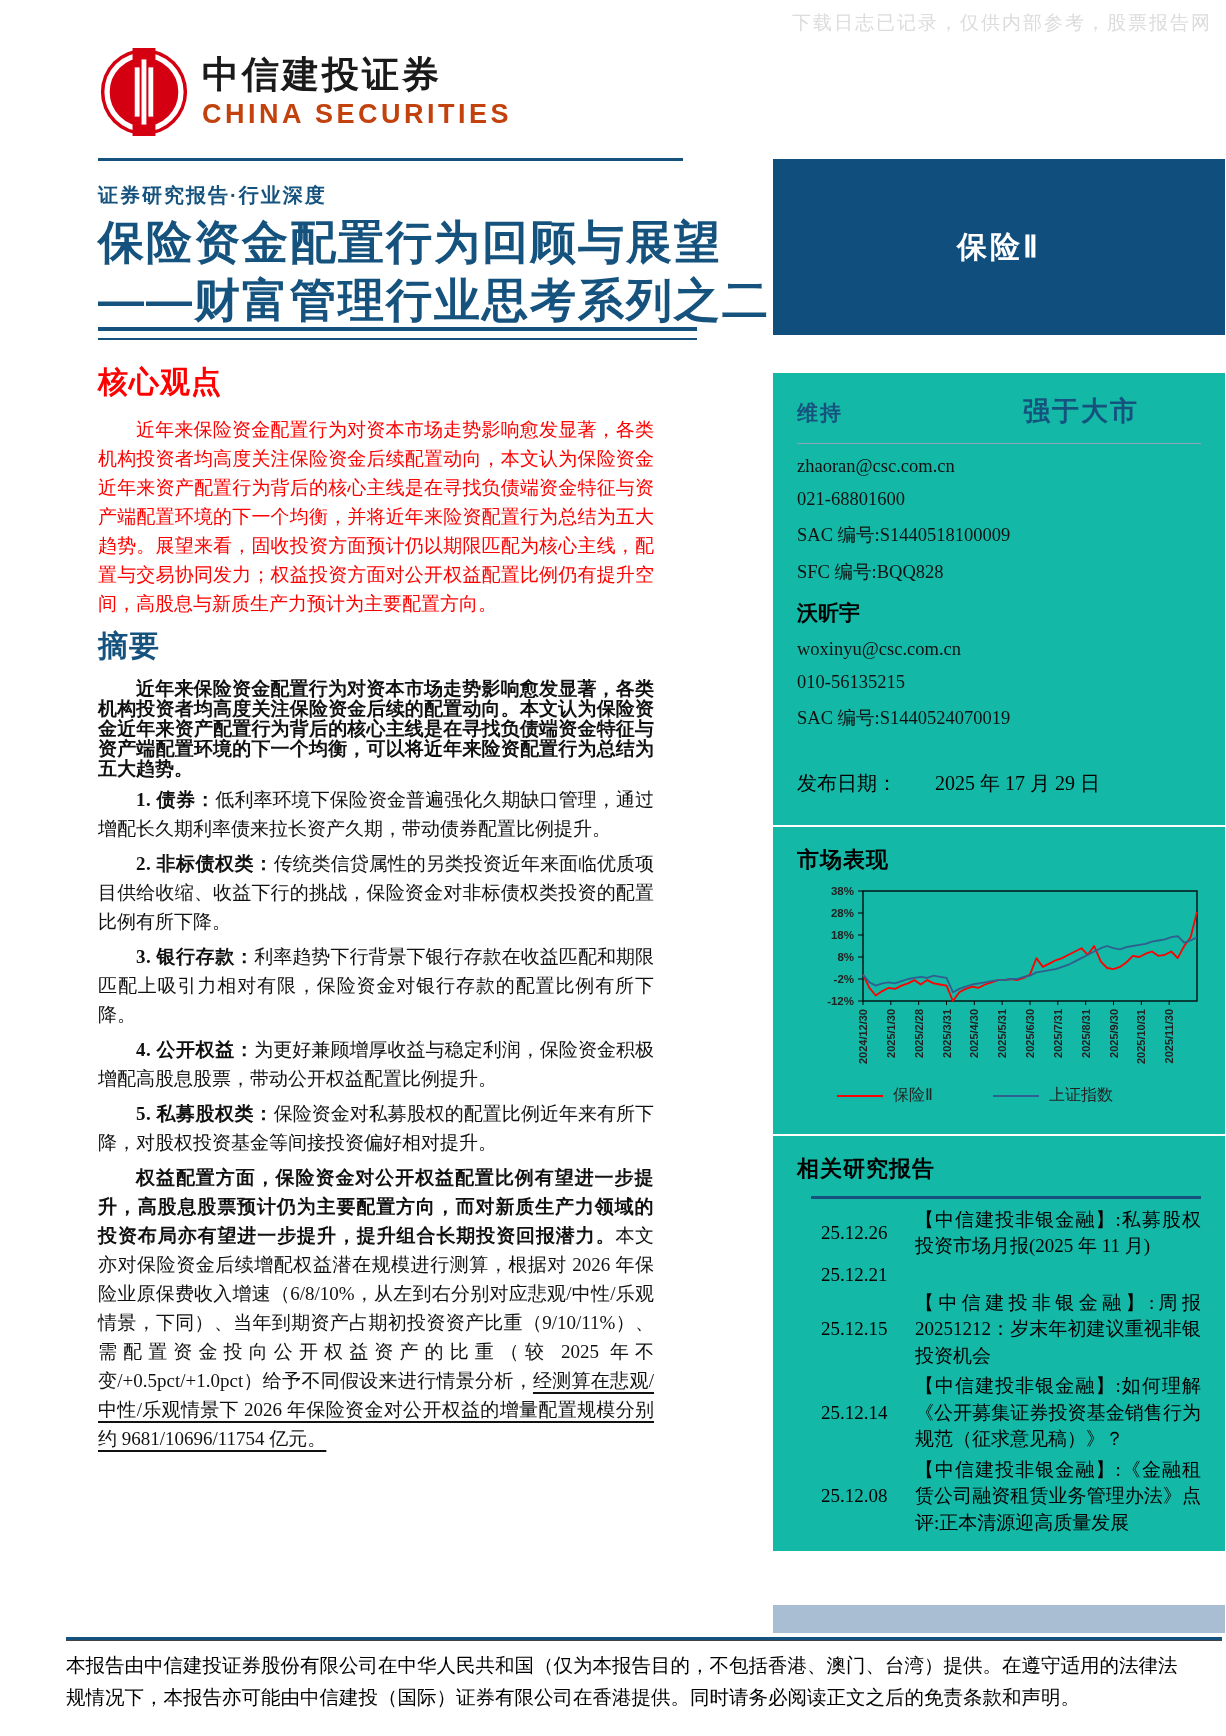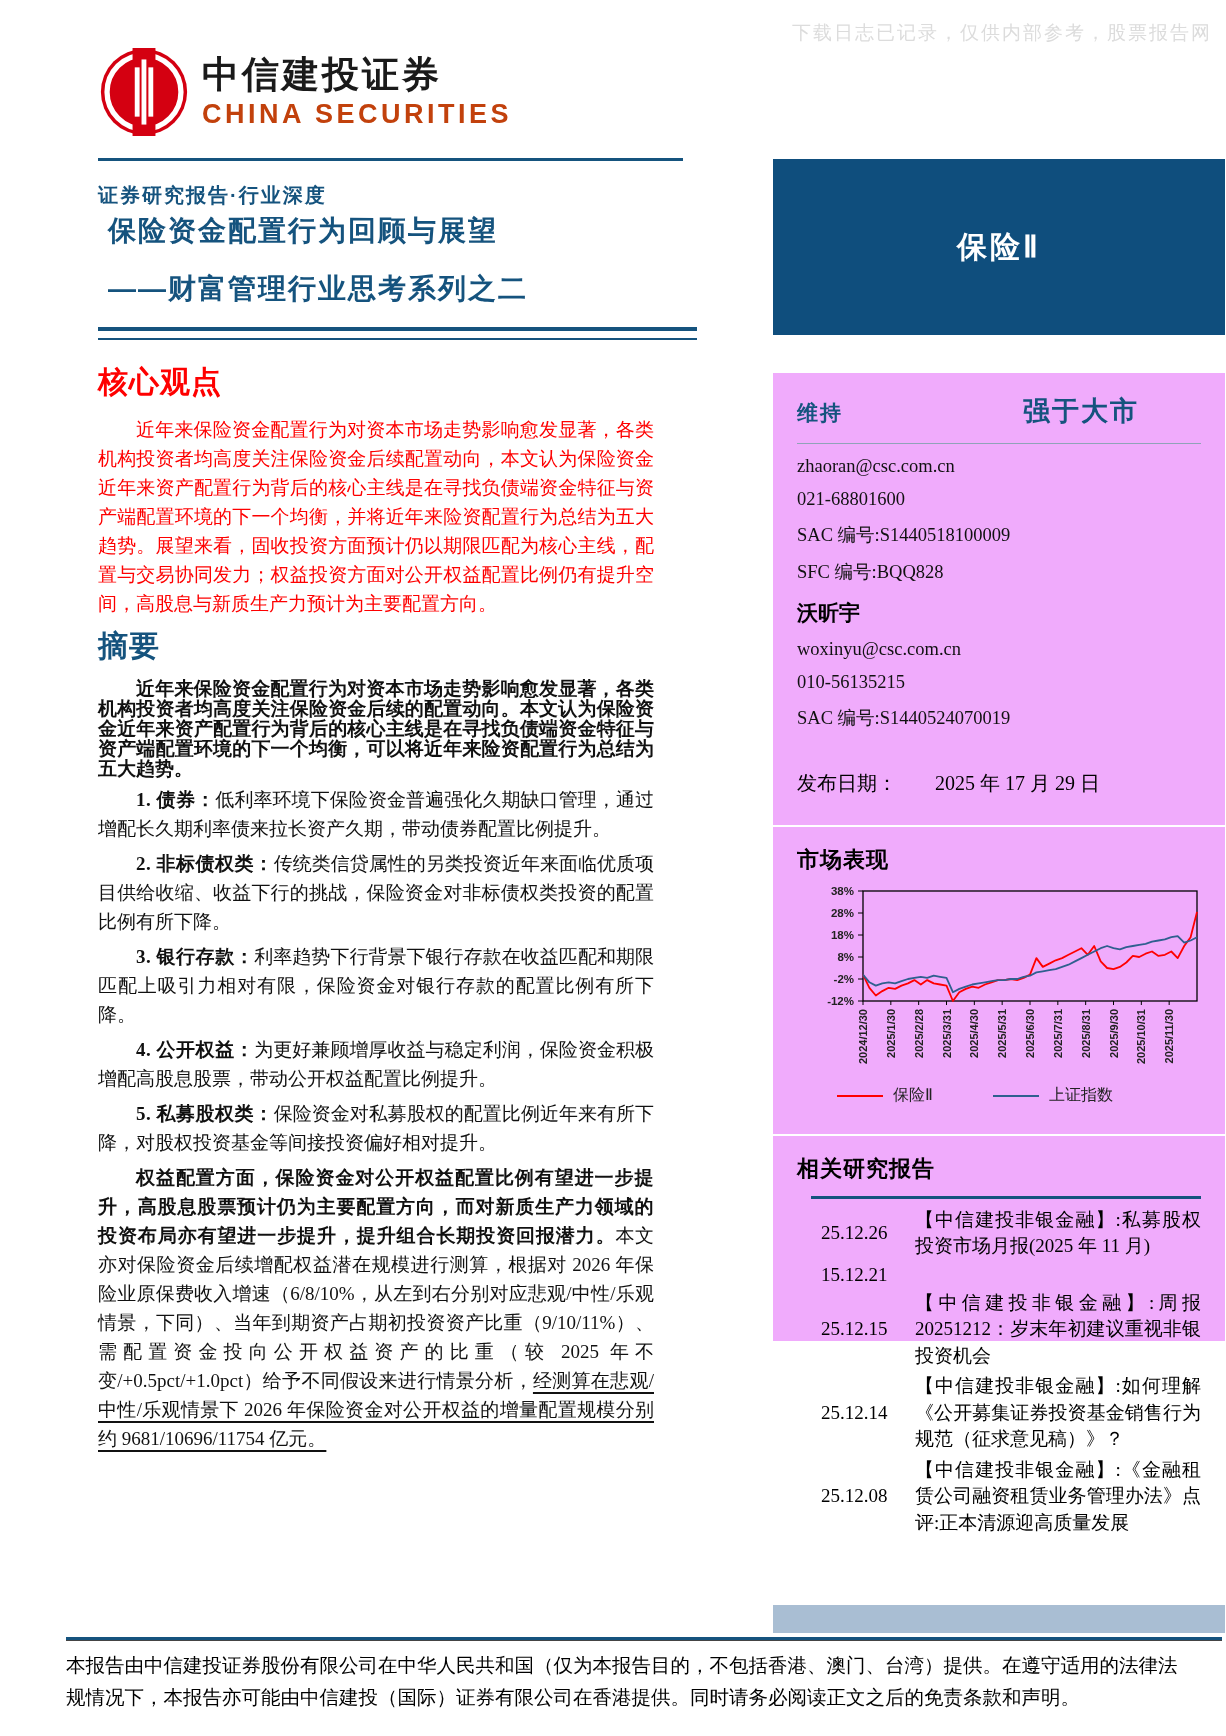--- a/index.html
+++ b/index.html
@@ -2,35 +2,35 @@
 <html><head>
 <meta charset="utf-8">
 <style>
   html,body{margin:0;padding:0;}
   body{
     width:1226px;height:1736px;position:relative;background:#ffffff;
     font-family:"Liberation Serif","DejaVu Serif",serif;color:#111;
     overflow:hidden;
   }
   
-  .watermark{position:absolute;top:20px;right:14px;color:#dcdcdc;font-size:19px;
+  .watermark{position:absolute;top:10px;right:14px;color:#dcdcdc;font-size:19px;
     letter-spacing:2px;font-family:"Liberation Sans",sans-serif;}
   
   .logo-row{position:absolute;left:100px;top:48px;display:flex;align-items:center;}
   .logo-mark{width:88px;height:88px;}
   .brand-txt{margin-left:14px;}
   .brand-cn{font-family:"Liberation Sans",sans-serif;font-weight:bold;font-size:37px;
     color:#1a1a1a;letter-spacing:3px;line-height:40px;}
   .brand-en{font-family:"Liberation Sans",sans-serif;font-weight:bold;font-size:27px;
     color:#c2410c;letter-spacing:3.5px;margin-top:4px;}
   .header-rule{position:absolute;left:98px;top:158px;width:585px;height:3px;background:#15537e;}
   .report-type{position:absolute;left:98px;top:182px;color:#15537e;font-size:20px;
     font-weight:bold;letter-spacing:2px;font-family:"Liberation Sans",sans-serif;}
-  .doc-title{position:absolute;left:108px;width:620px;color:#15537e;font-weight:bold;
-    font-size:28px;letter-spacing:2px;font-family:"Liberation Sans",sans-serif;white-space:nowrap;}
+  .doc-title{position:absolute;left:98px;width:620px;color:#15537e;font-weight:bold;
+    font-size:46px;letter-spacing:2px;font-family:"Liberation Sans",sans-serif;white-space:nowrap;}
   .doc-title.l1{top:212px;}
   .doc-title.l2{top:270px;}
   .title-rule-thick{position:absolute;left:98px;top:327px;width:599px;height:4px;background:#15537e;}
   .title-rule-thin{position:absolute;left:98px;top:338px;width:599px;height:2px;background:#15537e;}
   
   .left-col{position:absolute;left:98px;top:362px;width:556px;}
   .h-core{font-family:"Liberation Sans",sans-serif;font-weight:bold;font-size:30px;
     color:#fe0000;margin:0 0 12px 0;letter-spacing:1px;}
   .h-summary{font-family:"Liberation Sans",sans-serif;font-weight:bold;font-size:30px;
     color:#15537e;margin:8px 0 12px 0;letter-spacing:1px;}
@@ -39,21 +39,21 @@
   .sum-lead{font-weight:bold;font-size:19px;line-height:20px;text-align:justify;
     text-indent:2em;margin:0 0 6px 0;}
   .sum-p{font-size:19px;line-height:29px;text-align:justify;text-indent:2em;margin:0 0 6px 0;}
   .sum-p b{letter-spacing:0.5px;}
   .ul-part{text-decoration:underline;text-decoration-thickness:1.5px;text-underline-offset:5px;}
   
   .badge-box{position:absolute;left:773px;top:159px;right:1px;height:176px;background:#0f4e7d;
     display:flex;align-items:center;justify-content:center;}
   .badge-box span{color:#ffffff;font-size:30px;font-weight:bold;letter-spacing:3px;
     font-family:"Liberation Sans",sans-serif;}
-  .info-panel{position:absolute;left:773px;top:373px;right:1px;height:968px;background:#f0abfc;
+  .info-panel{position:absolute;left:773px;top:373px;right:1px;height:1178px;background:#14b8a6;
     padding:0;box-sizing:border-box;}
   .panel-inner{padding:20px 24px 0 24px;}
   .panel-band{position:absolute;left:773px;top:1605px;right:1px;height:28px;background:#a9bed3;}
   .rating-row{display:flex;justify-content:space-between;align-items:baseline;
     font-family:"Liberation Sans",sans-serif;color:#15537e;}
   .rating-action{font-size:21px;font-weight:bold;letter-spacing:2px;}
   .rating-grade{font-size:27px;font-weight:bold;letter-spacing:2px;margin-right:62px;}
   .panel-divider{border:none;border-top:1.5px solid #90a3b8;margin:14px 0 0 0;}
   .analyst-name{font-size:21px;font-weight:bold;margin-top:15px;color:#000;}
   .analyst-line{font-size:18.5px;margin-top:12px;color:#111;}
@@ -209,21 +209,21 @@
 
     <hr class="white-hr">
     <div class="sect-head">相关研究报告</div>
     <div class="related-rule"></div>
 
     <div class="report-row">
       <div class="report-date">25.12.26</div>
       <div class="report-title">【中信建投非银金融】:私募股权投资市场月报(2025 年 11 月)</div>
     </div>
     <div class="report-row">
-      <div class="report-date">15.12.21</div>
+      <div class="report-date">25.12.21</div>
     </div>
     <div class="report-row">
       <div class="report-date">25.12.15</div>
       <div class="report-title">【中信建投非银金融】:周报20251212：岁末年初建议重视非银投资机会</div>
     </div>
     <div class="report-row">
       <div class="report-date">25.12.14</div>
       <div class="report-title">【中信建投非银金融】:如何理解《公开募集证券投资基金销售行为规范（征求意见稿）》？</div>
     </div>
     <div class="report-row">

